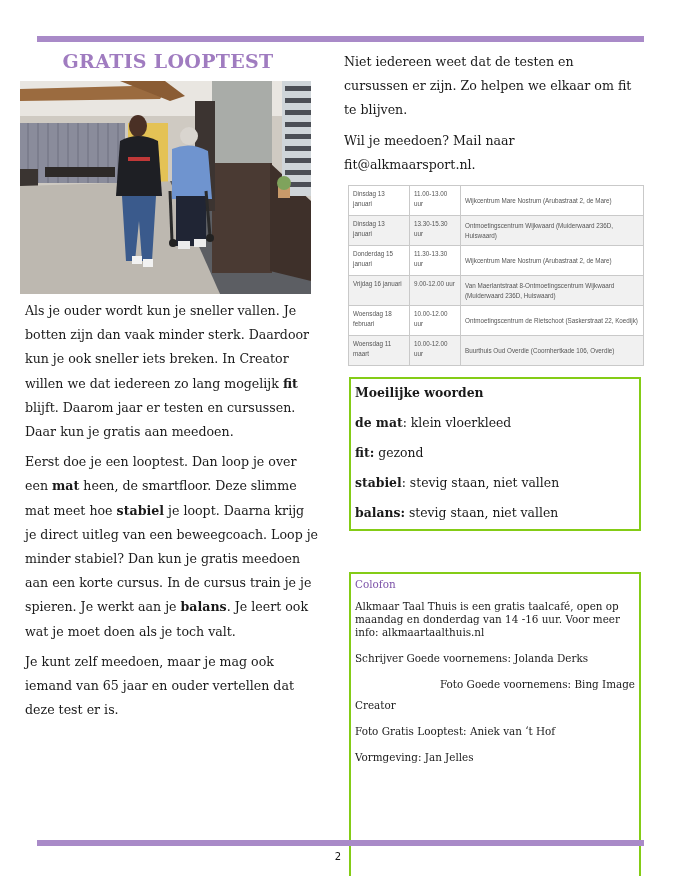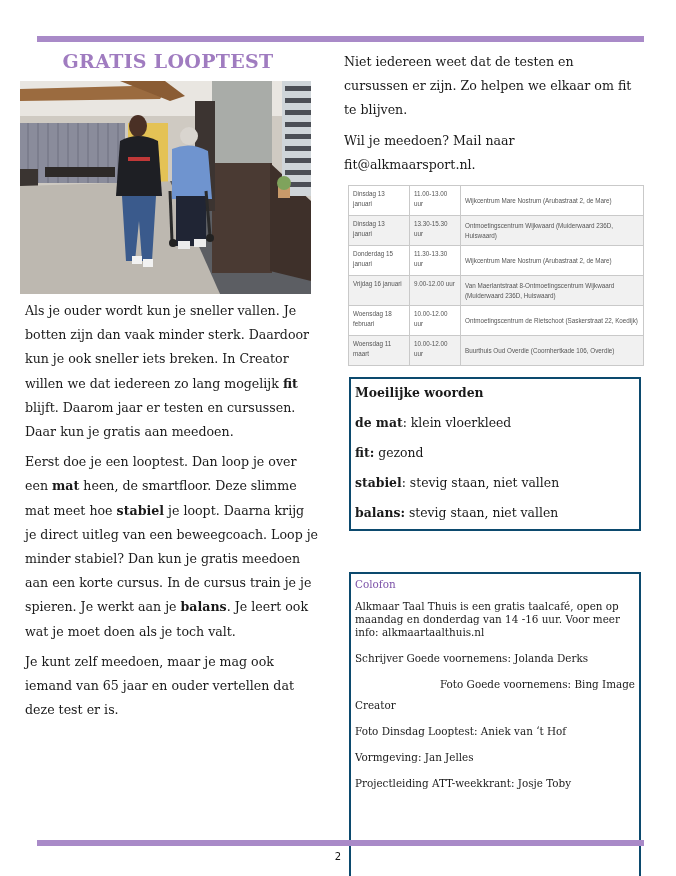--- a/index.html
+++ b/index.html
@@ -26,21 +26,21 @@
   .right .body-text p { margin: 0 0 6px 0; }
 
   table.sched { position: absolute; left: 348px; top: 185px; width: 296px; border-collapse: collapse;
                 font-family: "Liberation Sans", "DejaVu Sans", sans-serif; font-size: 6.3px; color: #555; }
   table.sched td { border: 1px solid #c9c9c9; padding: 3px 4px; vertical-align: top; line-height: 10px; height: 23px; }
   table.sched tr:nth-child(even) td { background: #f1f1f1; }
   table.sched td.c1 { width: 52px; }
   table.sched td.c2 { width: 42px; }
   table.sched td.c3 { vertical-align: middle; }
 
-  .box { position: absolute; left: 349px; width: 292px; border: 2px solid #0c4a6e; box-sizing: border-box; background: #fff; }
+  .box { position: absolute; left: 349px; width: 292px; border: 2px solid #84cc16; box-sizing: border-box; background: #fff; }
   .words { top: 377px; height: 154px; padding: 4px 4px; }
   .words .wh { font-weight: bold; font-size: 12.4px; margin: 0; line-height: 20px; }
   .words .wl { font-size: 12.4px; line-height: 20px; margin: 10px 0 0 0; }
   .colofon { top: 572px; height: 349px; padding: 4px 4px; font-size: 10.4px; line-height: 13px; }
   .colofon .ch { color: #7c52a8; margin: 0 0 9px 0; }
   .colofon p { margin: 0 0 13px 0; }
   .colofon p.tight { margin: 0 0 0 0; text-align: right; }
   .colofon p.after-tight { margin-top: 8px; }
 </style>
 </head>
@@ -177,19 +177,18 @@
   <p class="wl"><b>stabiel</b><span>: stevig staan, niet vallen</span></p>
   <p class="wl"><b>balans:</b><span> stevig staan, niet vallen</span></p>
 </div>
 
 <div class="box colofon">
   <p class="ch">Colofon</p>
   <p>Alkmaar Taal Thuis is een gratis taalcafé, open op maandag en donderdag van 14 -16 uur. Voor meer info: alkmaartaalthuis.nl</p>
   <p>Schrijver Goede voornemens: Jolanda Derks</p>
   <p class="tight">Foto Goede voornemens: Bing Image</p>
   <p class="after-tight">Creator</p>
-  <p>Foto Dinsdag Looptest: Aniek van ‘t Hof</p>
+  <p>Foto Gratis Looptest: Aniek van ‘t Hof</p>
   <p>Vormgeving: Jan Jelles</p>
-  <p>Projectleiding ATT-weekkrant: Josje Toby</p>
 </div>
 
 <div class="rule bottom"></div>
 <div class="page-num">2</div>
 
 </body></html>

